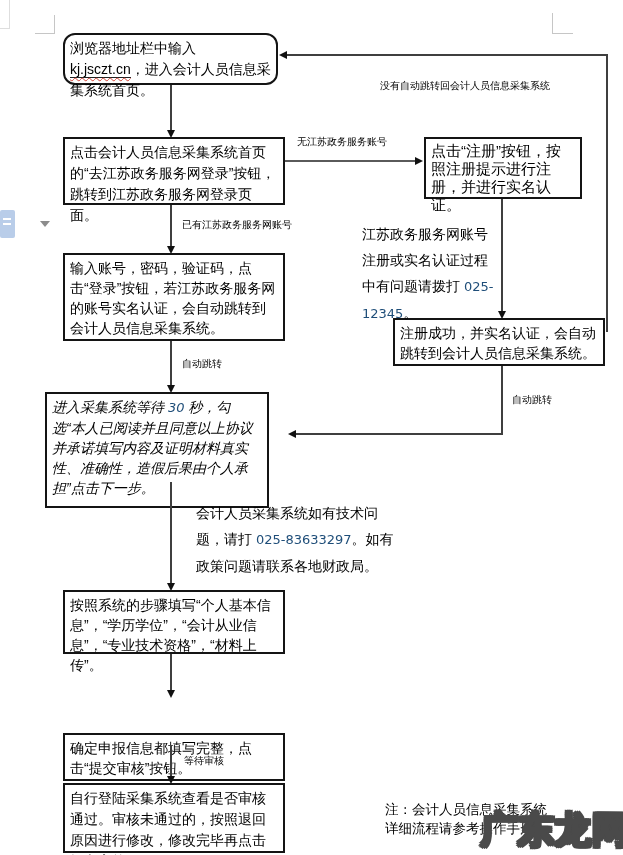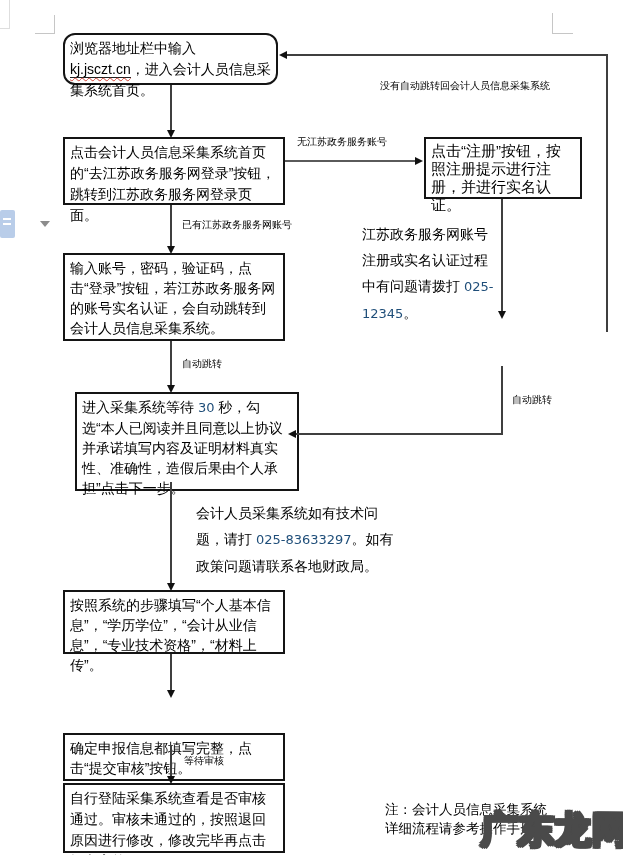--- a/index.html
+++ b/index.html
@@ -56,22 +56,25 @@
   </div>
 
   <div class="fbox" style="left:424px;top:137px;width:158px;height:62px;font-size:15px;line-height:18px;">
     <span>点击“注册”按钮，按照注册提示进行注册，并进行实名认证。</span>
   </div>
 
   <div class="fbox" style="left:63px;top:253px;width:222px;height:88px;line-height:20px;">
     <span>输入账号，密码，验证码，点击“登录”按钮，若江苏政务服务网的账号实名认证，会自动跳转到会计人员信息采集系统。</span>
   </div>
 
+  <div class="fbox" style="left:393px;top:318px;width:212px;height:48px;line-height:20px;">
+    <span>注册成功，并实名认证，会自动跳转到会计人员信息采集系统。</span>
+  </div>
 
-  <div class="fbox" style="left:75px;top:392px;width:224px;height:99px;line-height:20px;">
+  <div class="fbox" style="left:45px;top:392px;width:224px;height:116px;line-height:20px;font-style:italic;">
     <span>进入采集系统等待 </span><span class="num">30</span><span> 秒，勾选“本人已阅读并且同意以上协议并承诺填写内容及证明材料真实性、准确性，造假后果由个人承担”点击下一步。</span>
   </div>
 
   <div class="fbox" style="left:63px;top:590px;width:222px;height:64px;line-height:20px;">
     <span>按照系统的步骤填写“个人基本信息”，“学历学位”，“会计从业信息”，“专业技术资格”，“材料上传”。</span>
   </div>
 
   <div class="fbox" style="left:63px;top:697px;width:222px;height:48px;line-height:20px;margin-top:36px;">
     <span>确定申报信息都填写完整，点击“提交审核”按钮。</span>
   </div>

